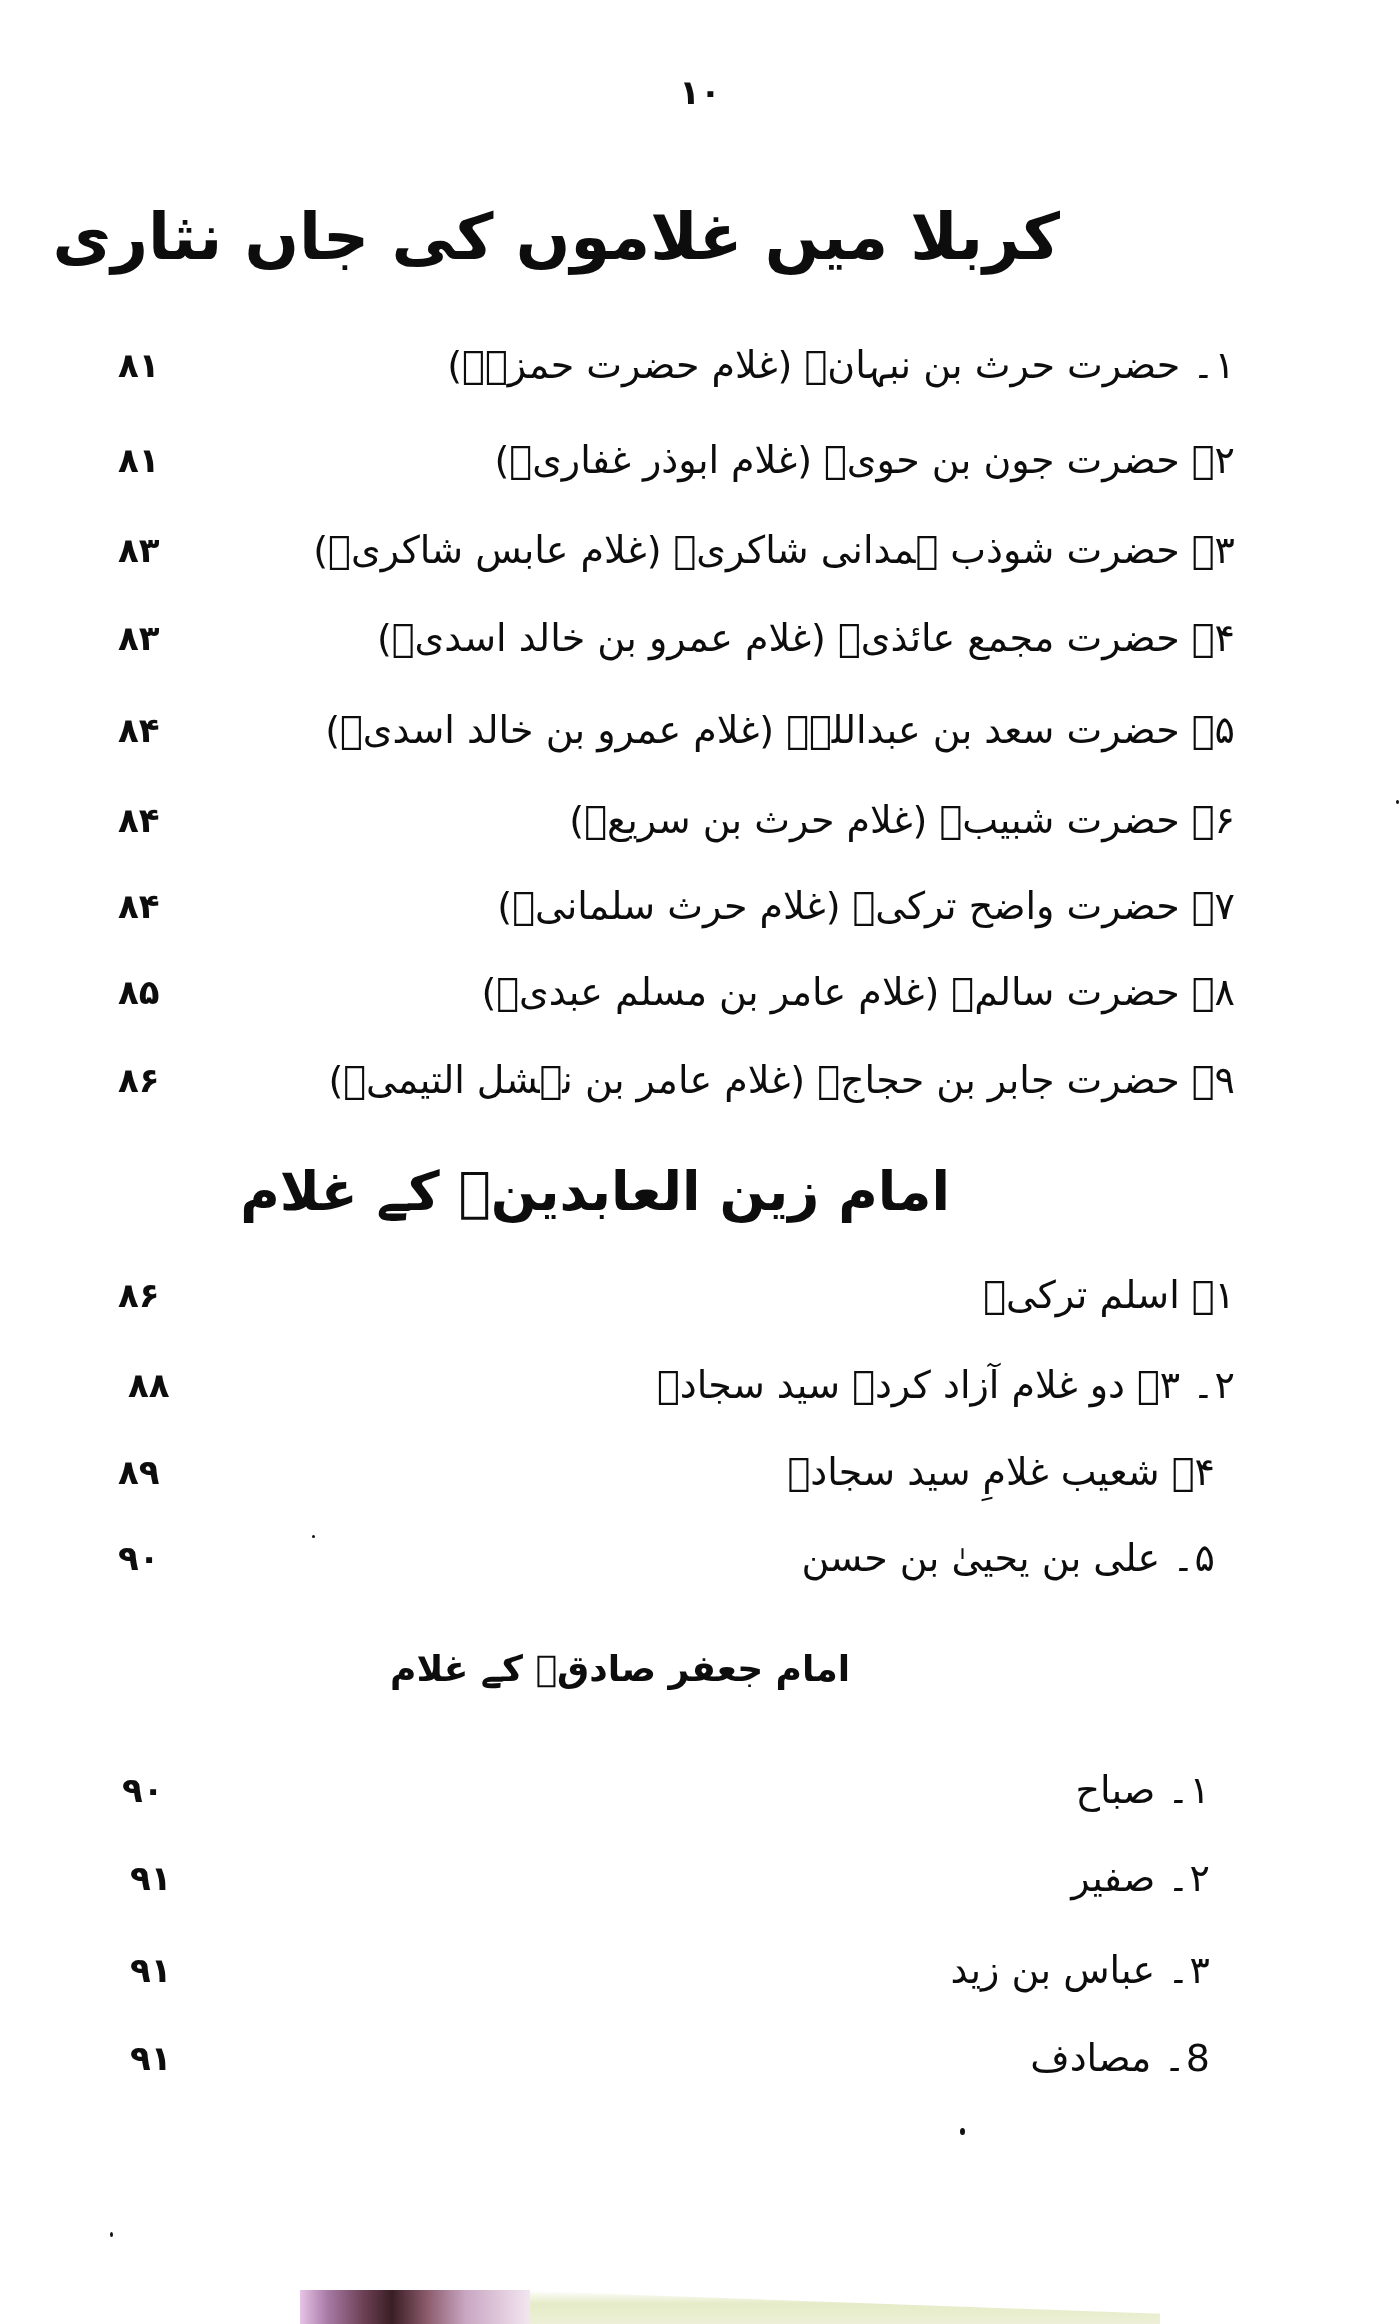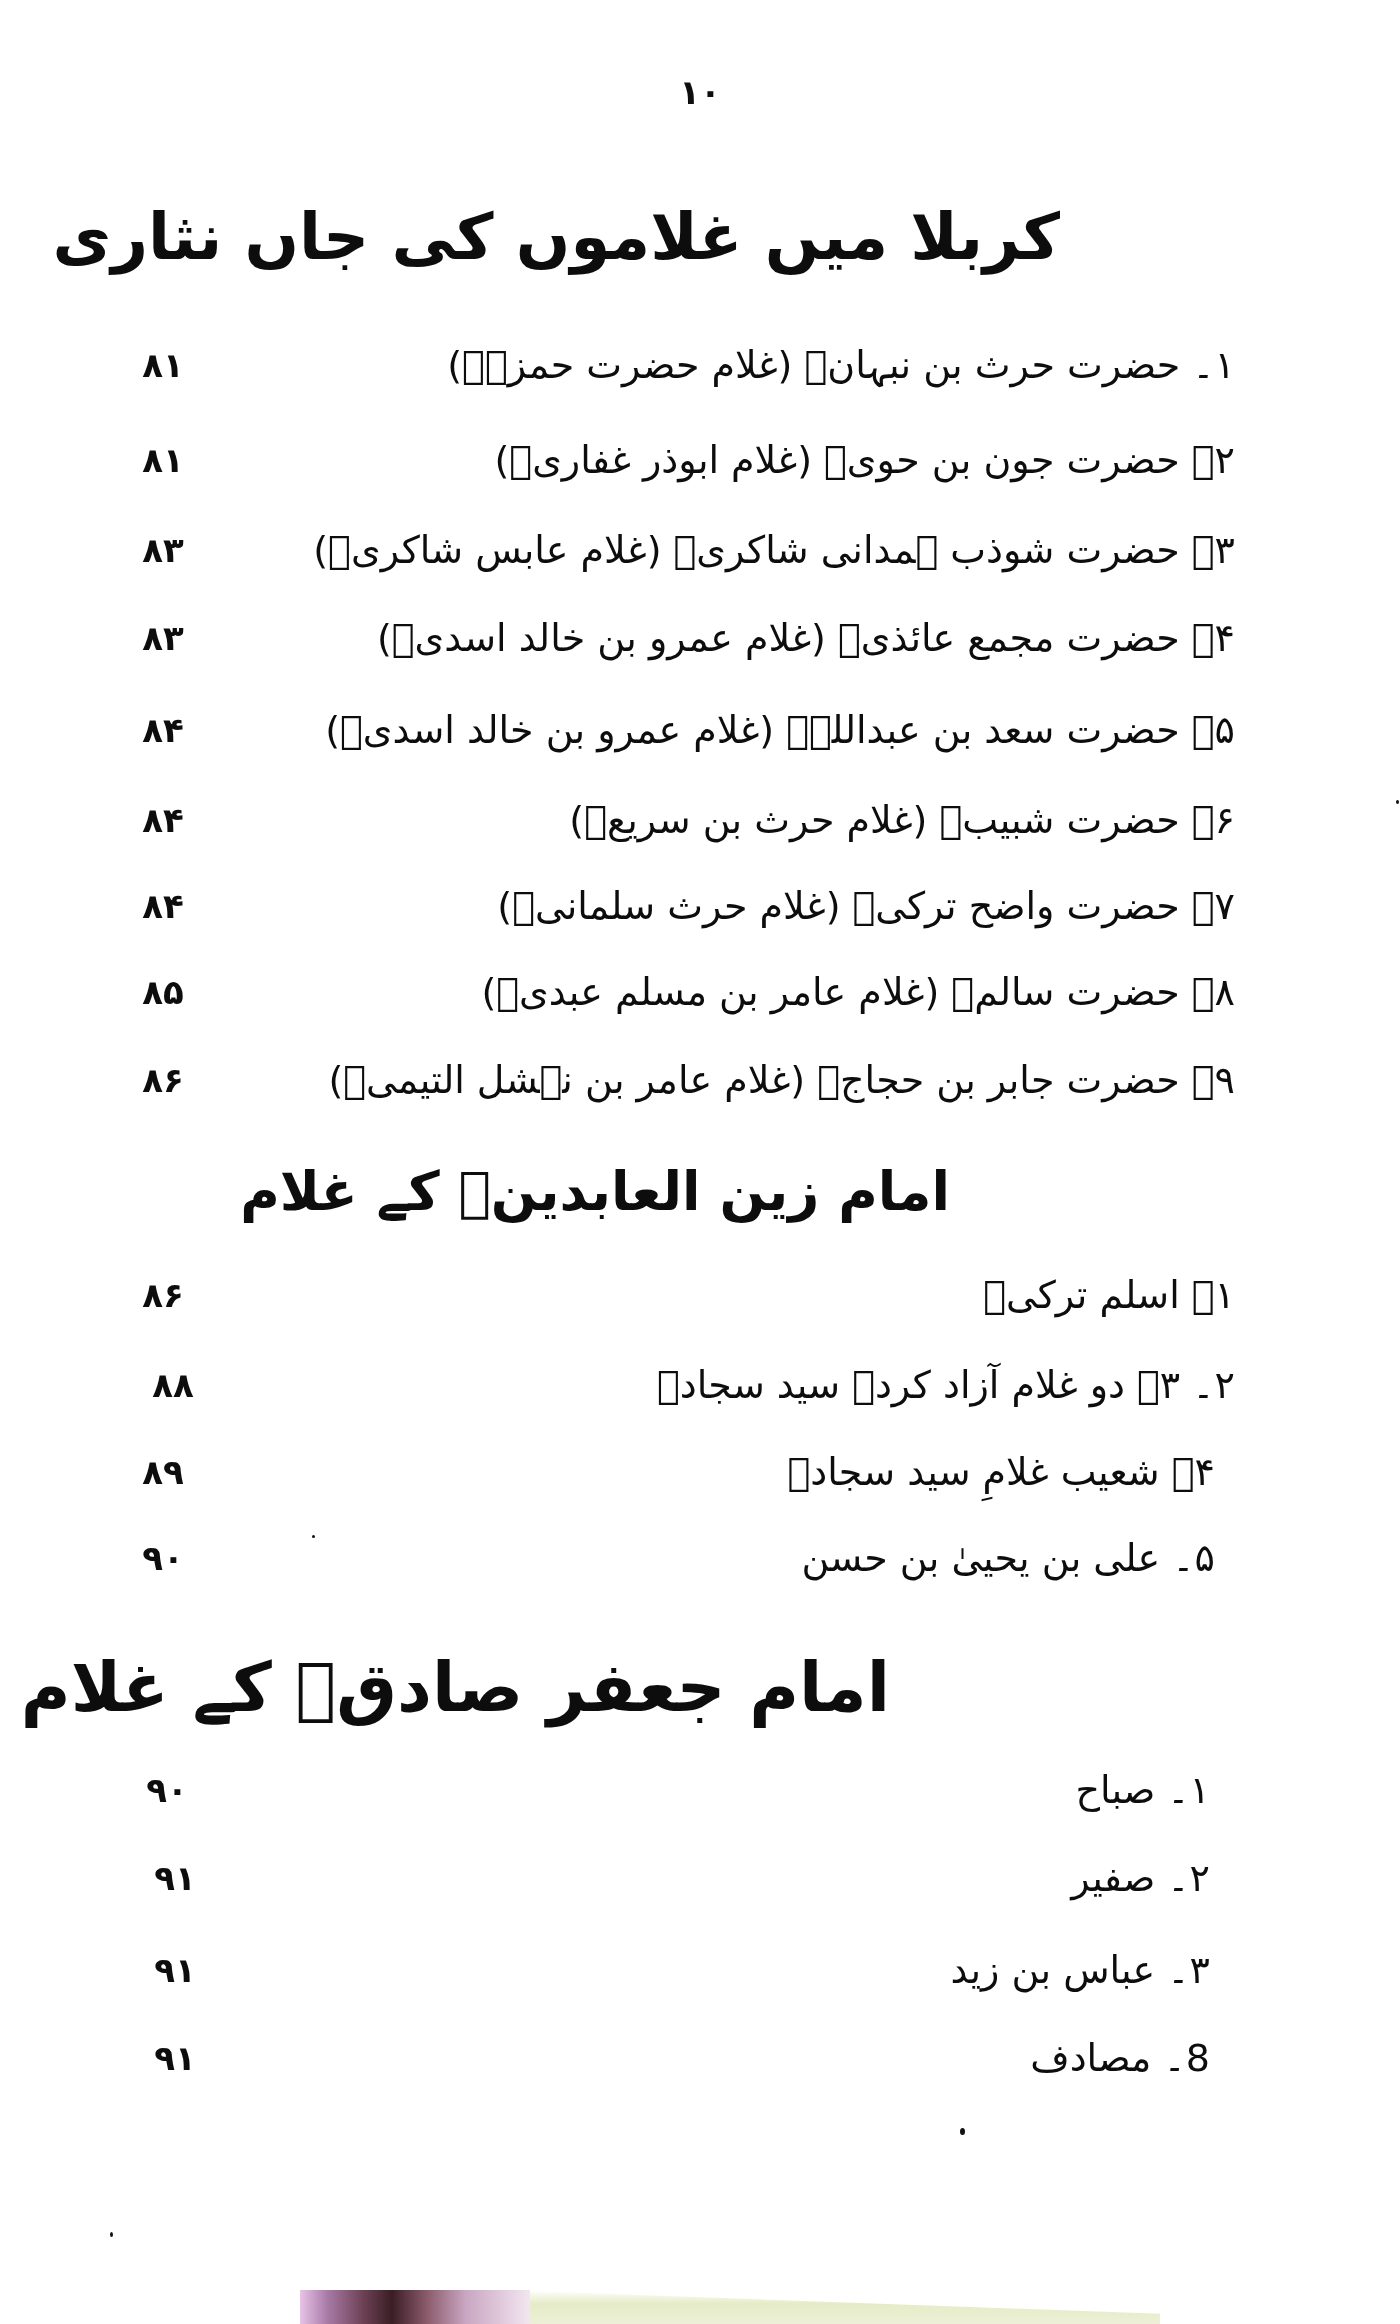--- a/index.html
+++ b/index.html
@@ -41,21 +41,21 @@
     .title-2 {
       top: 1160px;
       left: 390px;
       width: 560px;
       font-size: 54px;
     }
     .title-3 {
       top: 1648px;
       left: 390px;
       width: 500px;
-      font-size: 68px;
+      font-size: 36px;
     }
     .entry {
       position: absolute;
       left: 0;
       width: 1400px;
       height: 60px;
     }
     .entry-text {
       position: absolute;
       right: 165px;
@@ -66,21 +66,21 @@
       font-weight: normal;
       white-space: nowrap;
       line-height: 60px;
     }
     .entry-page {
       position: absolute;
       left: 118px;
       width: 90px;
       top: 0;
       direction: rtl;
-      text-align: center;
+      text-align: left;
       font-size: 34px;
       font-weight: bold;
       line-height: 60px;
     }
     .speck {
       position: absolute;
       background: #111;
       border-radius: 50%;
     }
     .scan-strip {

